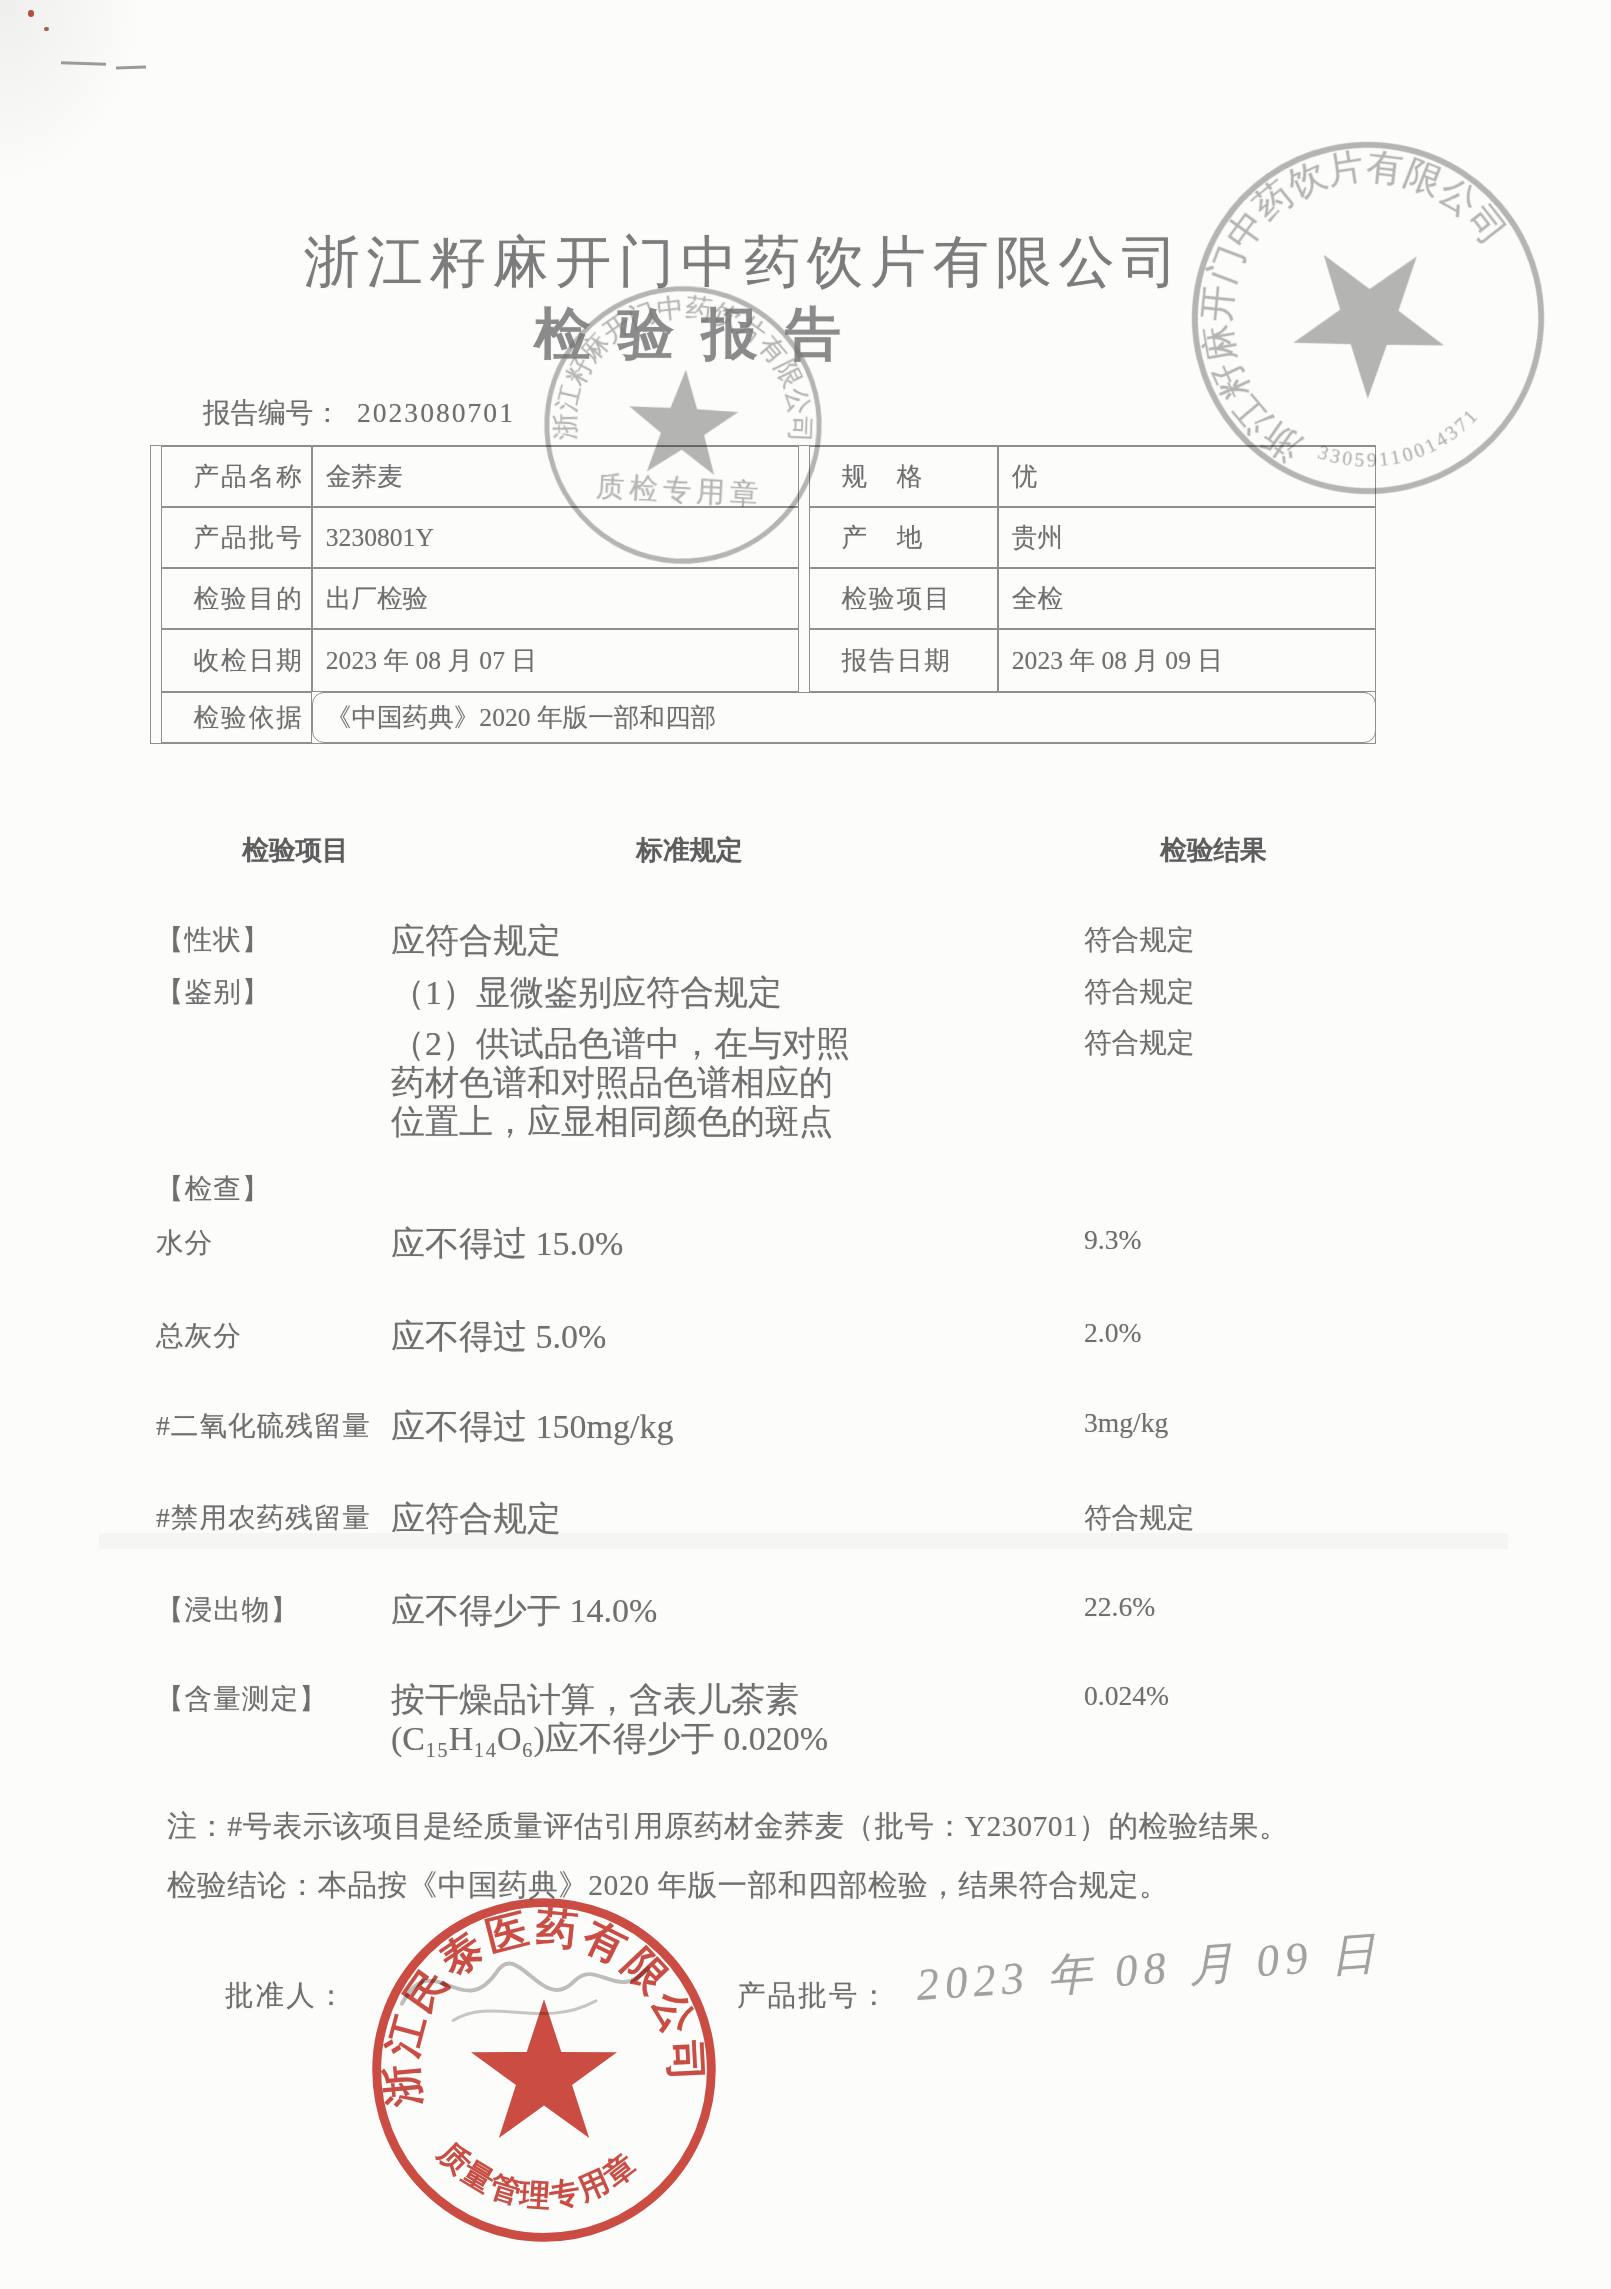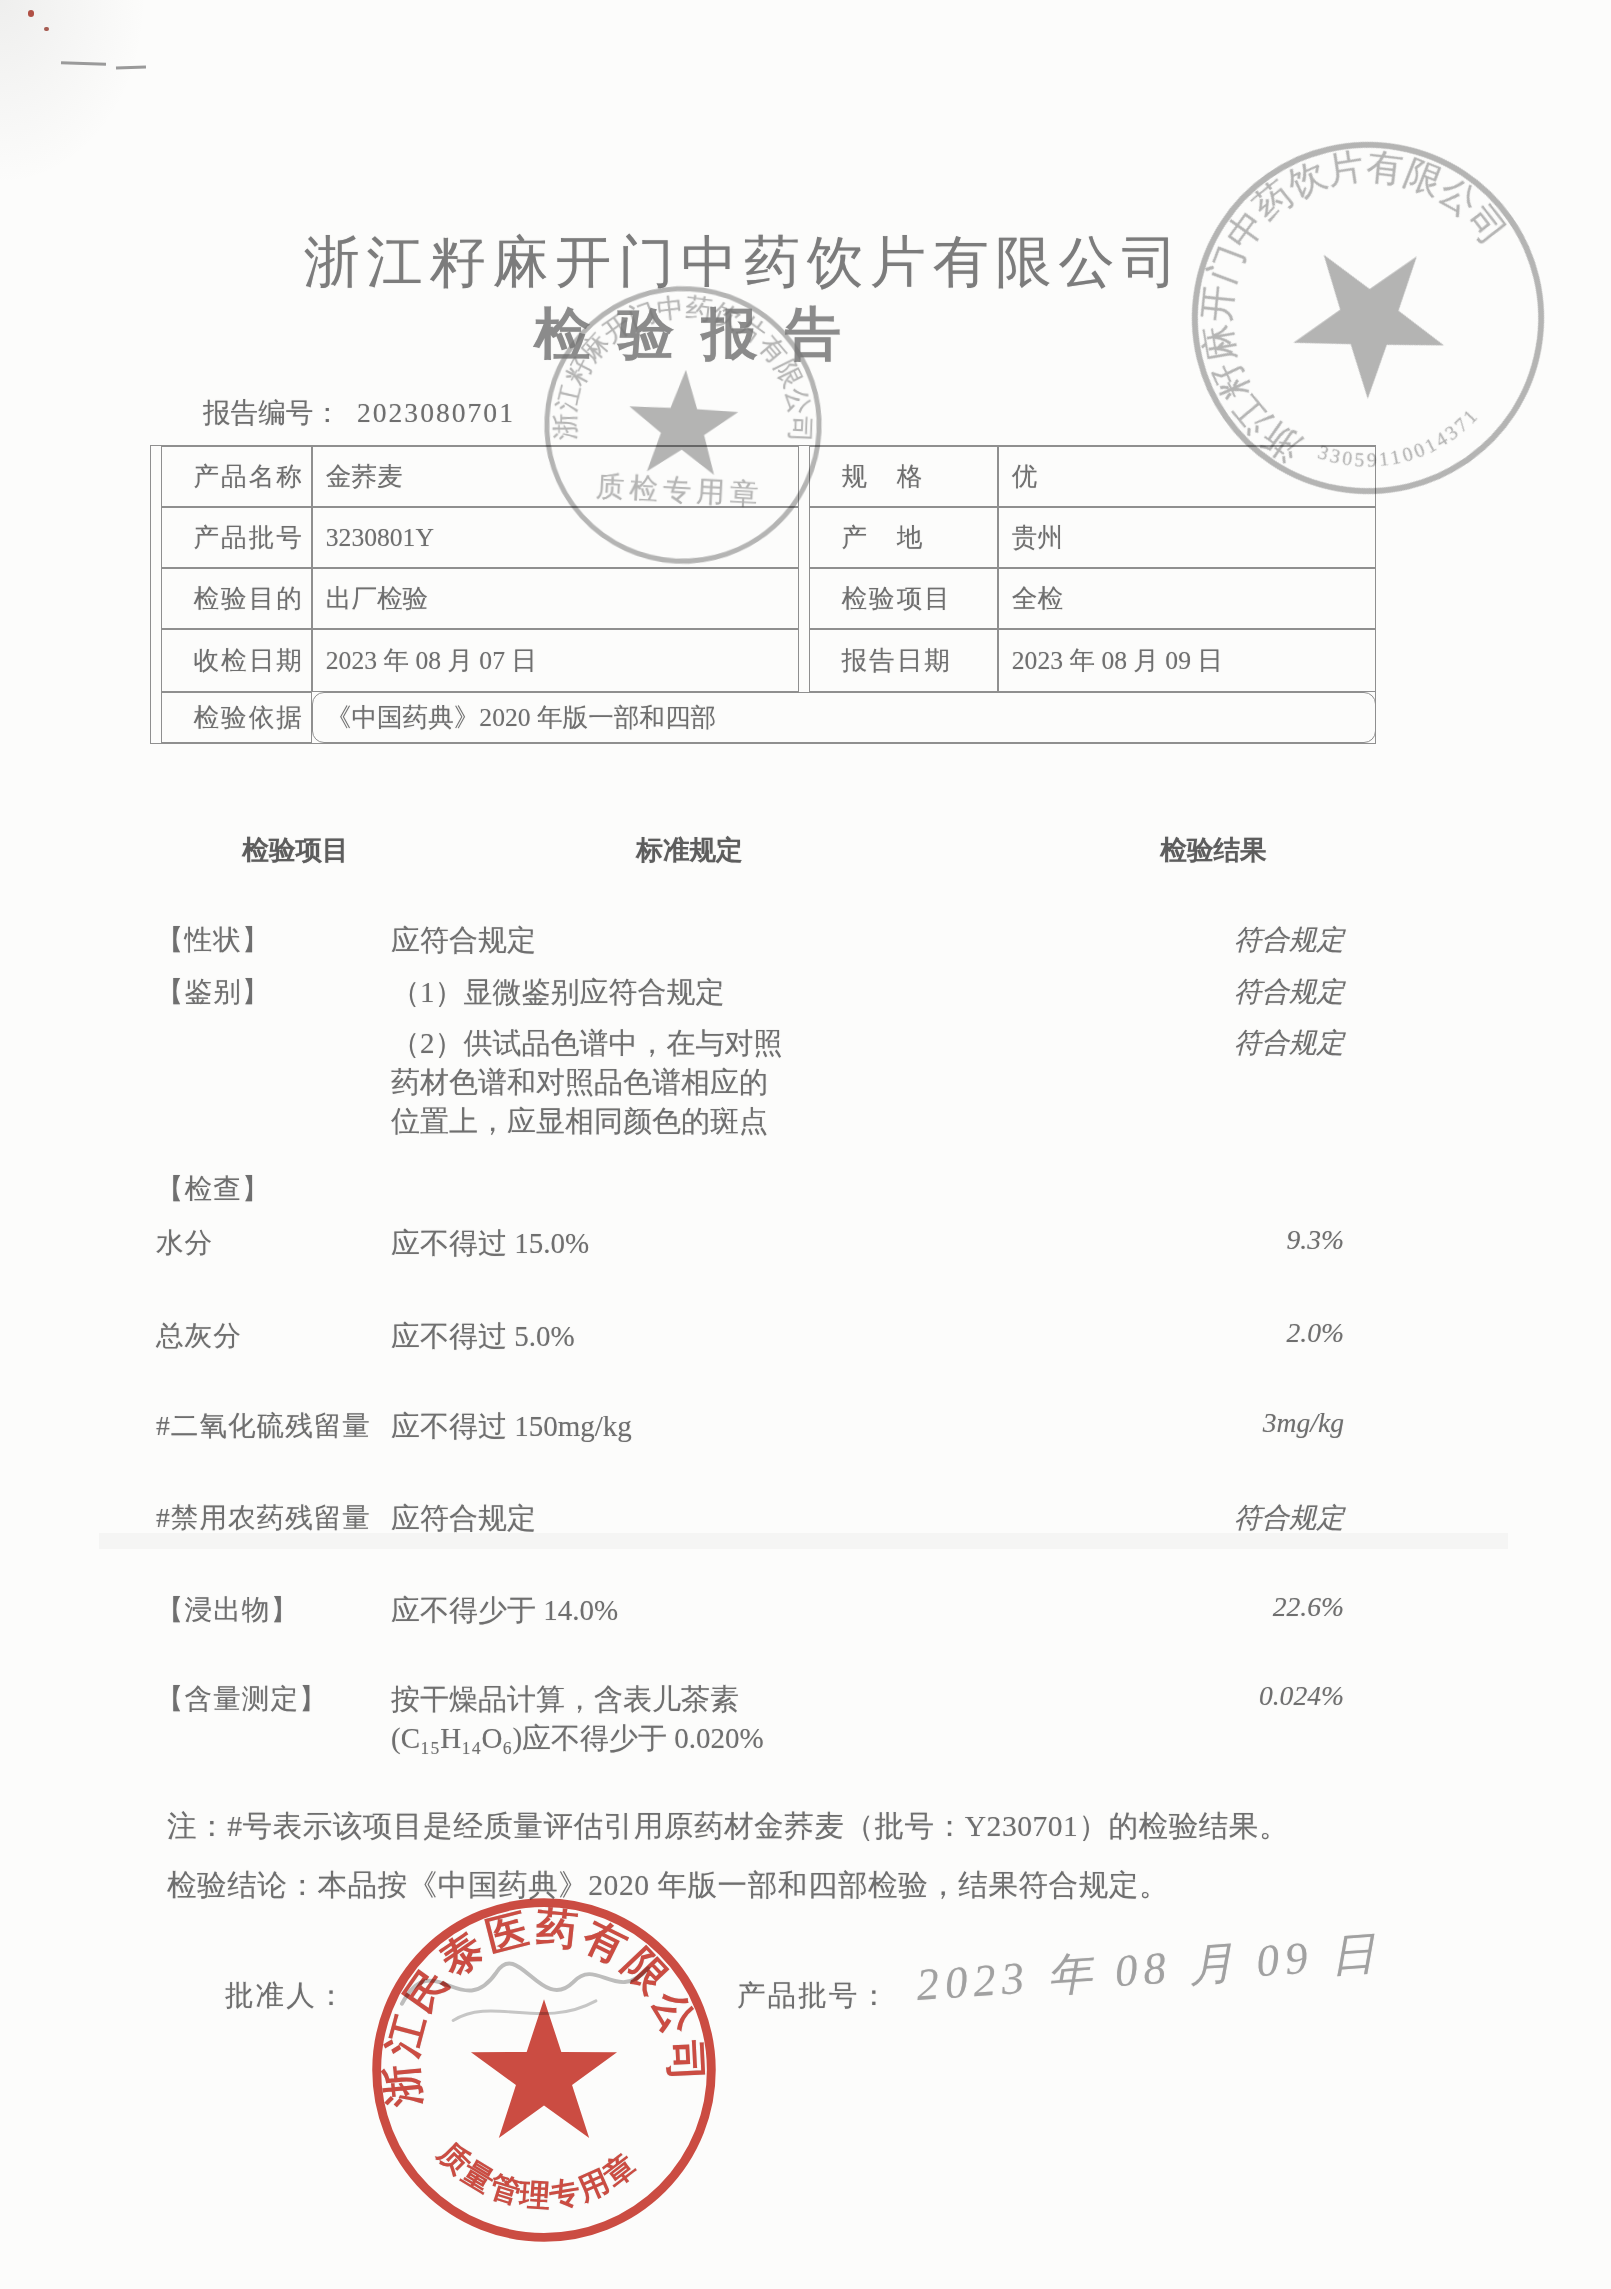--- a/index.html
+++ b/index.html
@@ -28,22 +28,22 @@
   .tc{border:1px solid var(--line);display:flex;align-items:center;font-size:25.6px;overflow:hidden;}
   .tc.label{padding-left:31.5px;letter-spacing:2px;margin-left:10px;}
   .tc.value{padding-left:12.8px;}
   .tc.span3{grid-column:2/5;border-radius:12px;}
   
   .res-header{position:absolute;top:832px;font-size:26.6px;font-weight:700;color:#5d5d5d;
     text-align:center;z-index:3;}
   #rh-item{left:207px;width:177px;} #rh-std{left:581px;width:217px;} #rh-res{left:1105px;width:217px;}
   .ritem{position:absolute;left:0;width:1612px;z-index:3;}
   .rname{position:absolute;left:156px;top:0;font-size:27.6px;letter-spacing:1px;white-space:nowrap;}
-  .rstd{position:absolute;left:391px;top:0;width:650px;font-size:29px;line-height:39px;}
-  .rres{position:absolute;left:1084px;top:0;width:260px;text-align:right;font-size:27.6px;font-style:italic;}
+  .rstd{position:absolute;left:391px;top:0;width:650px;font-size:34px;line-height:39px;}
+  .rres{position:absolute;left:1084px;top:0;width:260px;text-align:left;font-size:27.6px;}
   
   .note-line{position:absolute;left:167px;font-size:29.6px;letter-spacing:0.5px;z-index:3;white-space:nowrap;}
   .approve-label{position:absolute;top:1976px;font-size:28.6px;letter-spacing:2px;z-index:3;}
   .hand-date{position:absolute;top:1939px;left:916px;width:463px;font-size:45px;color:#8b8b8b;
     transform:rotate(-4deg);letter-spacing:5.9px;font-style:italic;opacity:.8;z-index:3;white-space:nowrap;}
   
   .stamp{position:absolute;mix-blend-mode:multiply;}
   .gray-stamp{color:var(--stamp-gray);opacity:.72;filter:blur(0.5px);z-index:4;}
   #qc-stamp{left:535px;top:277px;transform:rotate(3deg);}
   #corner-stamp{left:1180px;top:130px;transform:rotate(-35deg);}

